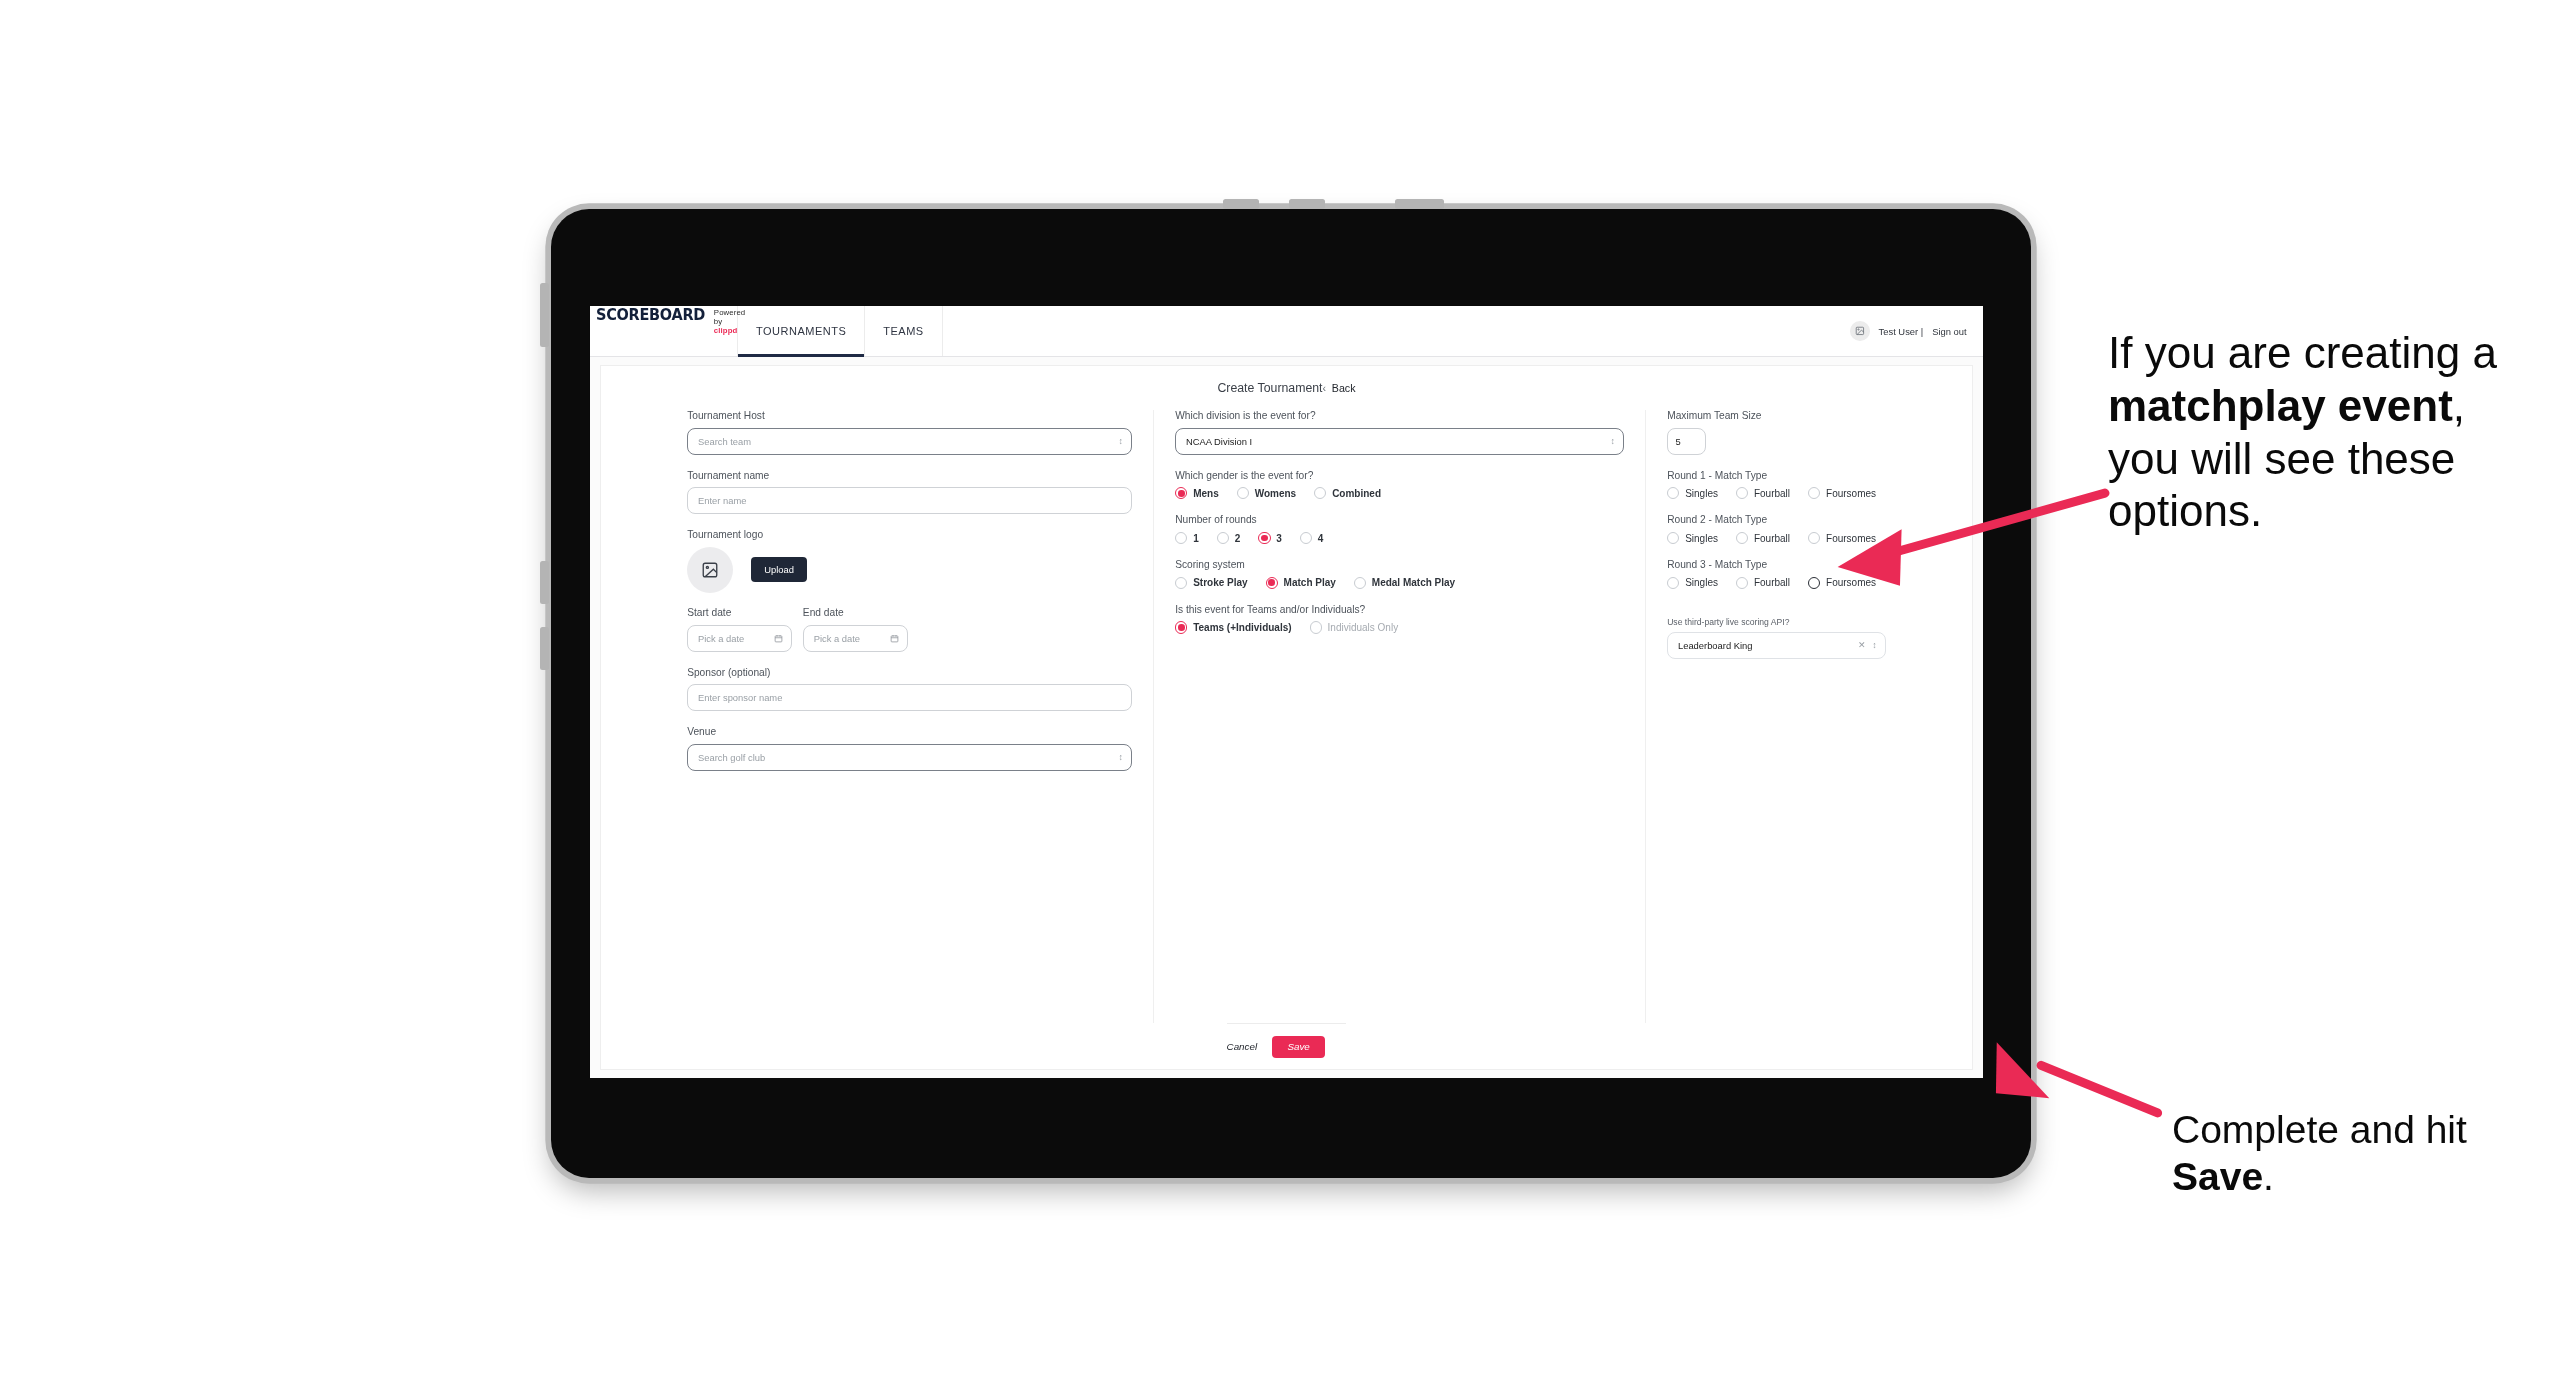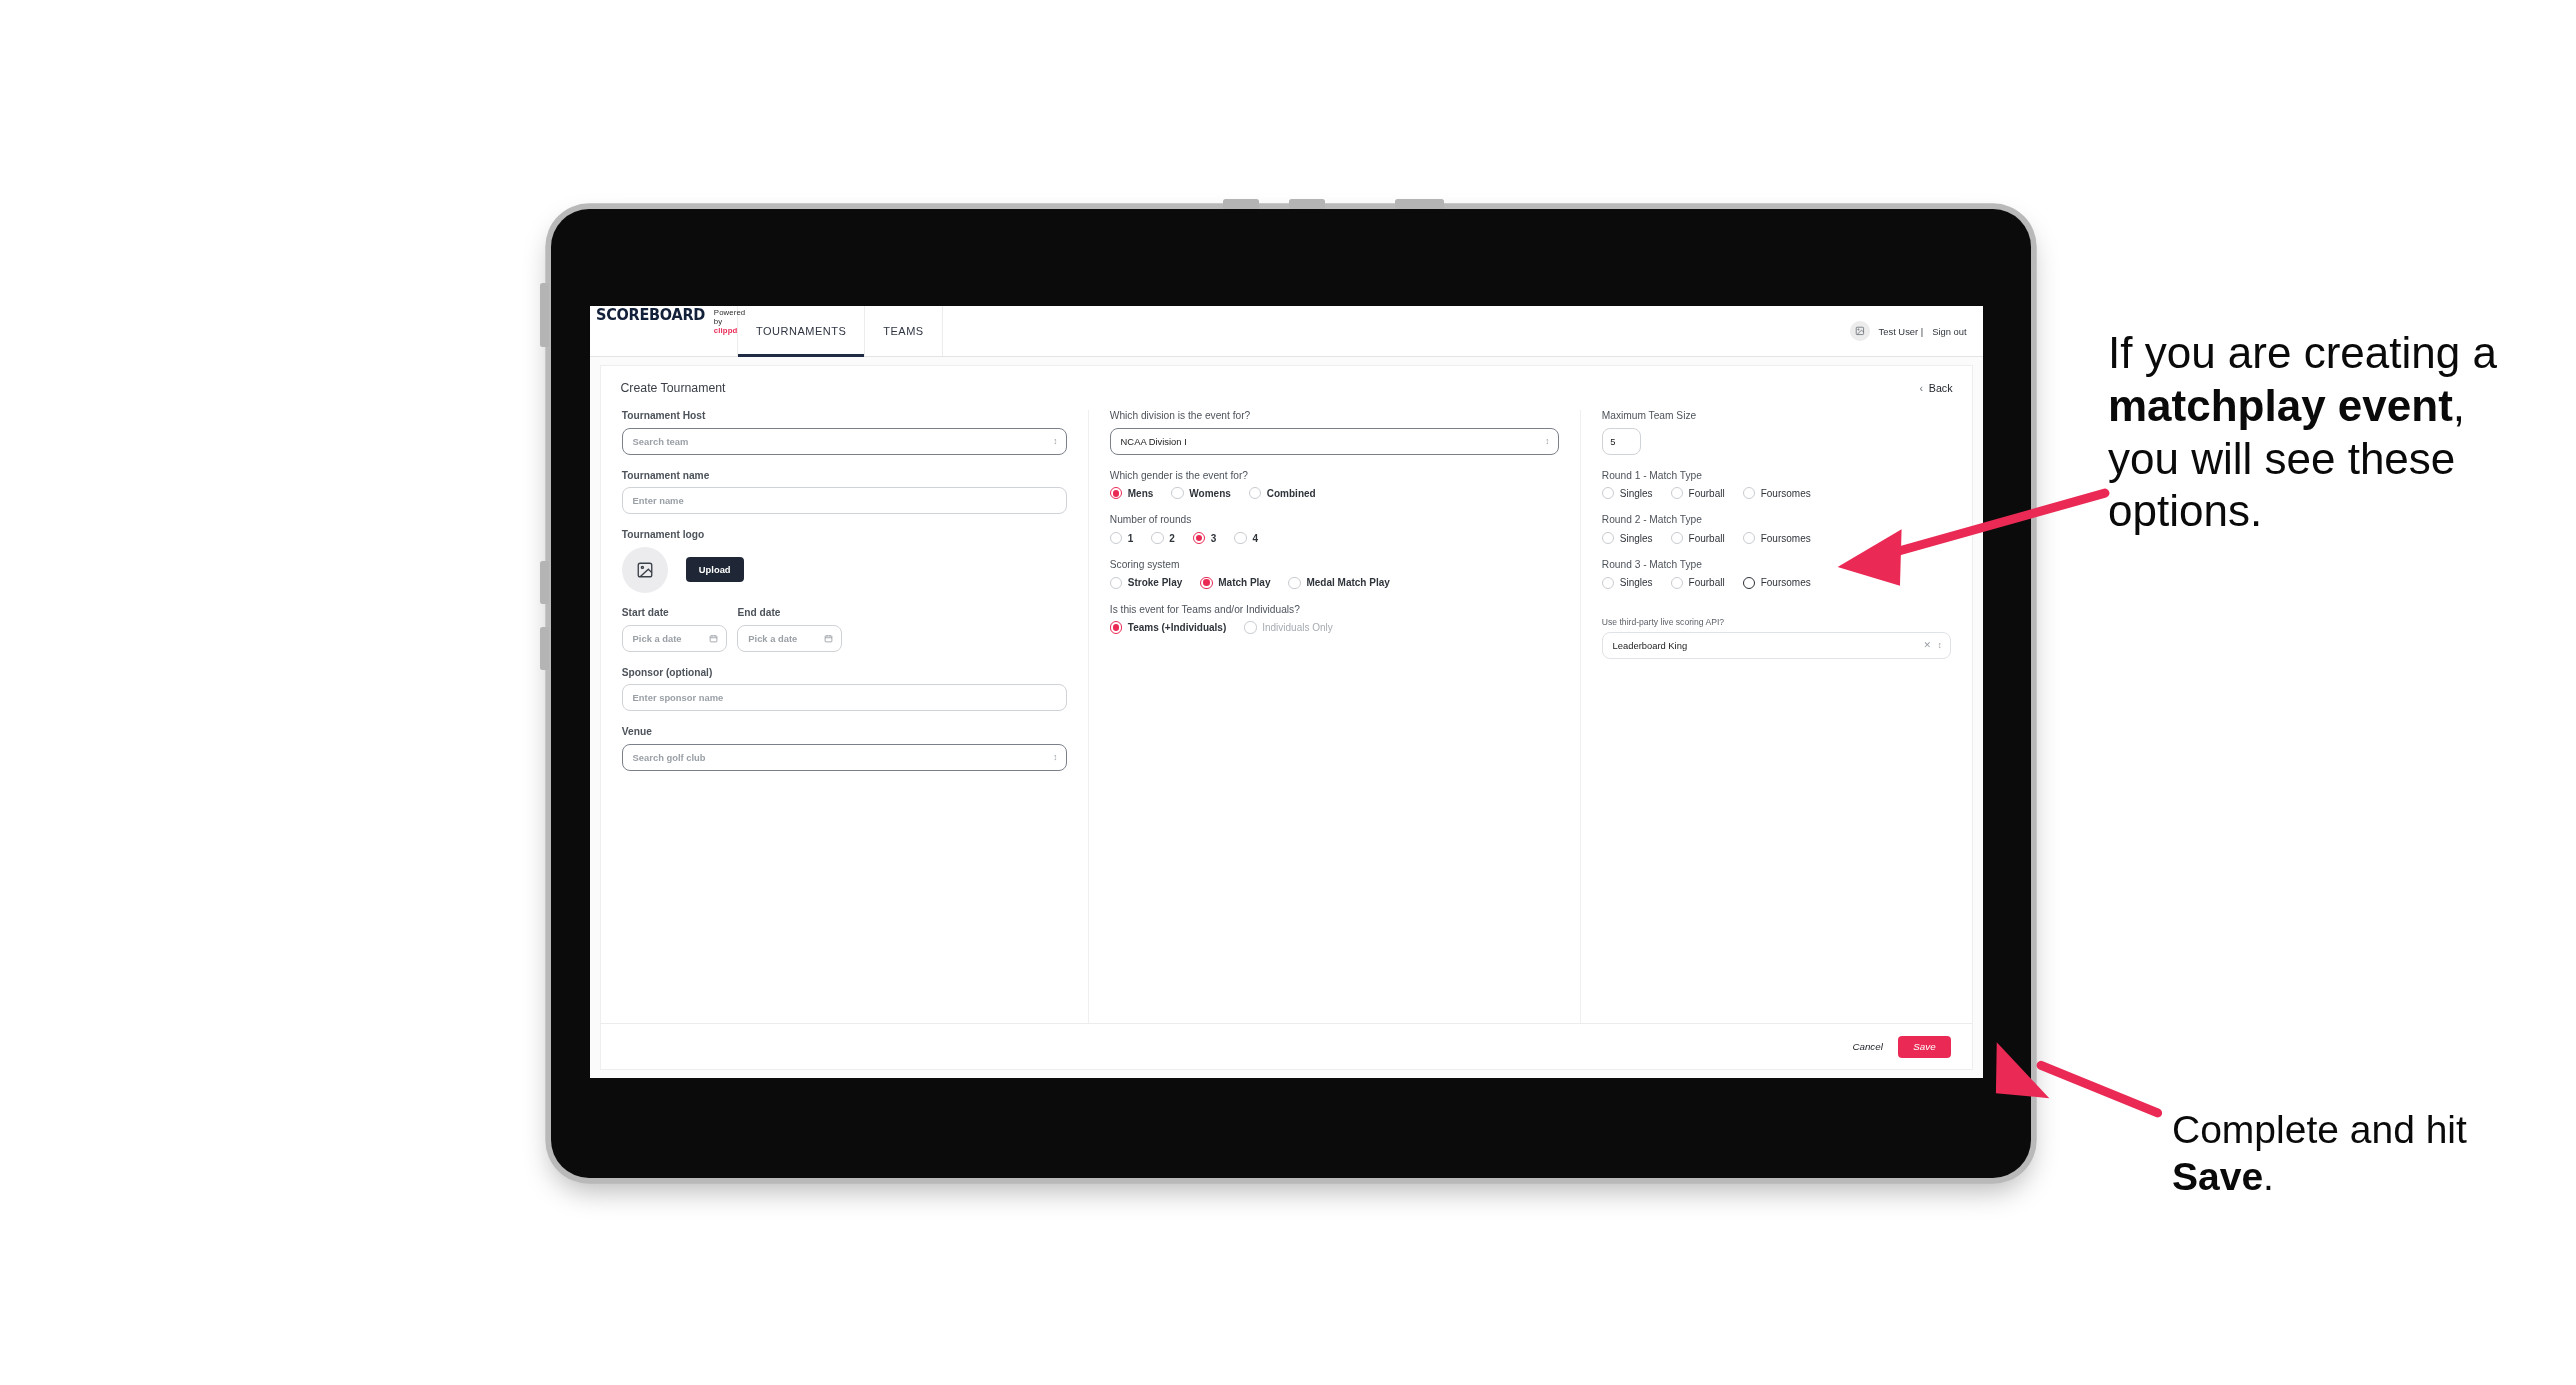--- a/index.html
+++ b/index.html
@@ -74,36 +74,36 @@
     width: 19.7px; height: 19.7px; border-radius: 50%; background: #ececec;
     display: flex; align-items: center; justify-content: center;
   }
   #username { font-size: 9.4px; color: #30353d; }
   #signout { font-size: 9.4px; color: #30353d; cursor: pointer; }
 
   
   #card {
     margin: 8.2px 9.8px 0 9.8px;
     background: #fff; border: 0.8px solid #eeeeee;
-    height: 705px; display: flex; flex-direction: column;
+    height: 705px; display: flex; flex-direction: column; align-items: center;
   }
   #cardhead {
     height: 44px; display: flex; align-items: center;
     justify-content: space-between; padding: 0 19.7px;
   }
   #page-title { font-size: 12.3px; color: #3a3f47; }
   #back-link {
     display: flex; align-items: center; gap: 5.7px;
     font-size: 10.7px; color: #22262d; cursor: pointer;
   }
   #back-link .chev { font-size: 10.7px; color: #6b7178; }
 
   #cols { flex: 1; display: flex; padding: 0 0 0 0; }
   .col { padding: 0 21px; }
-  .col-1 { width: 488px; border-right: 0.8px solid #efefef; font-weight: bold; }
+  .col-1 { width: 488px; border-right: 0.8px solid #efefef; }
   .col-2 { width: 492px; border-right: 0.8px solid #efefef; }
   .col-3 { flex: 1; }
 
   .fld-label { font-size: 10.2px; color: #4d535b; margin-bottom: 6.6px; }
   .fld-label.sm { font-size: 8.6px; color: #5c6169; margin-bottom: 4.9px; }
   .grp { margin-bottom: 14.8px; }
 
   .input {
     height: 27px; border: 0.8px solid #cfd2d6; border-radius: 8px;
     background: #fff; display: flex; align-items: center;

